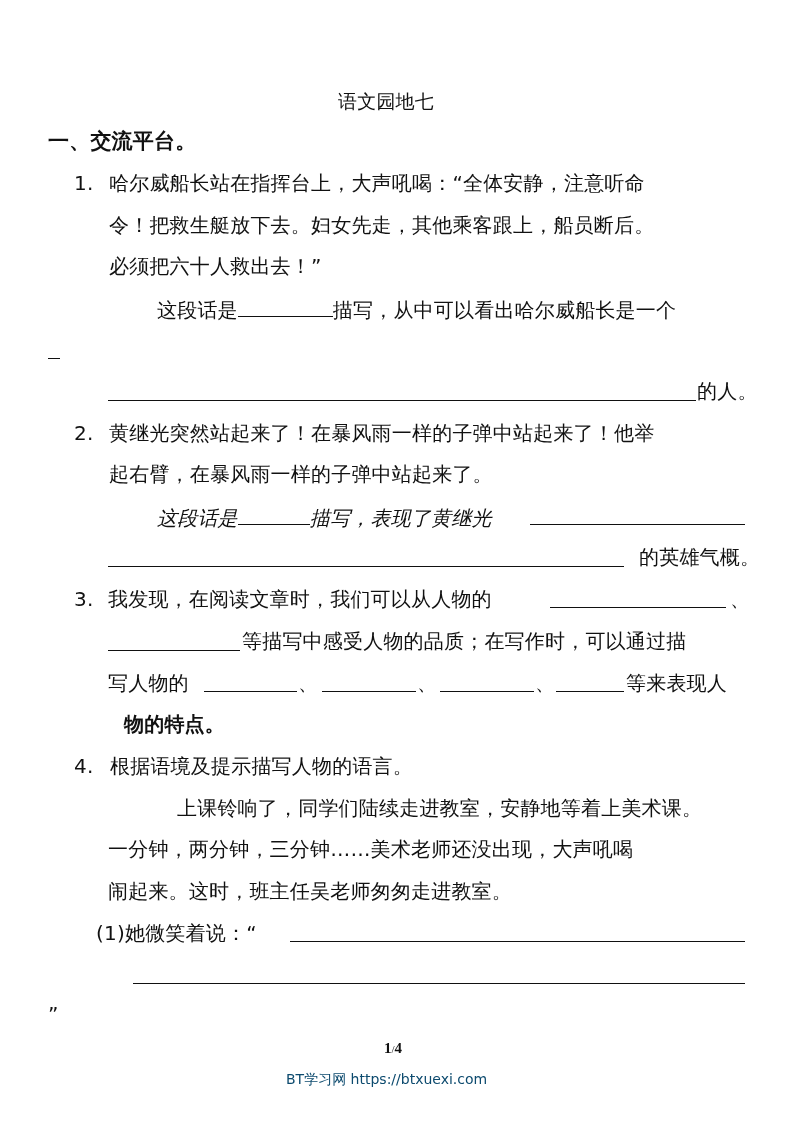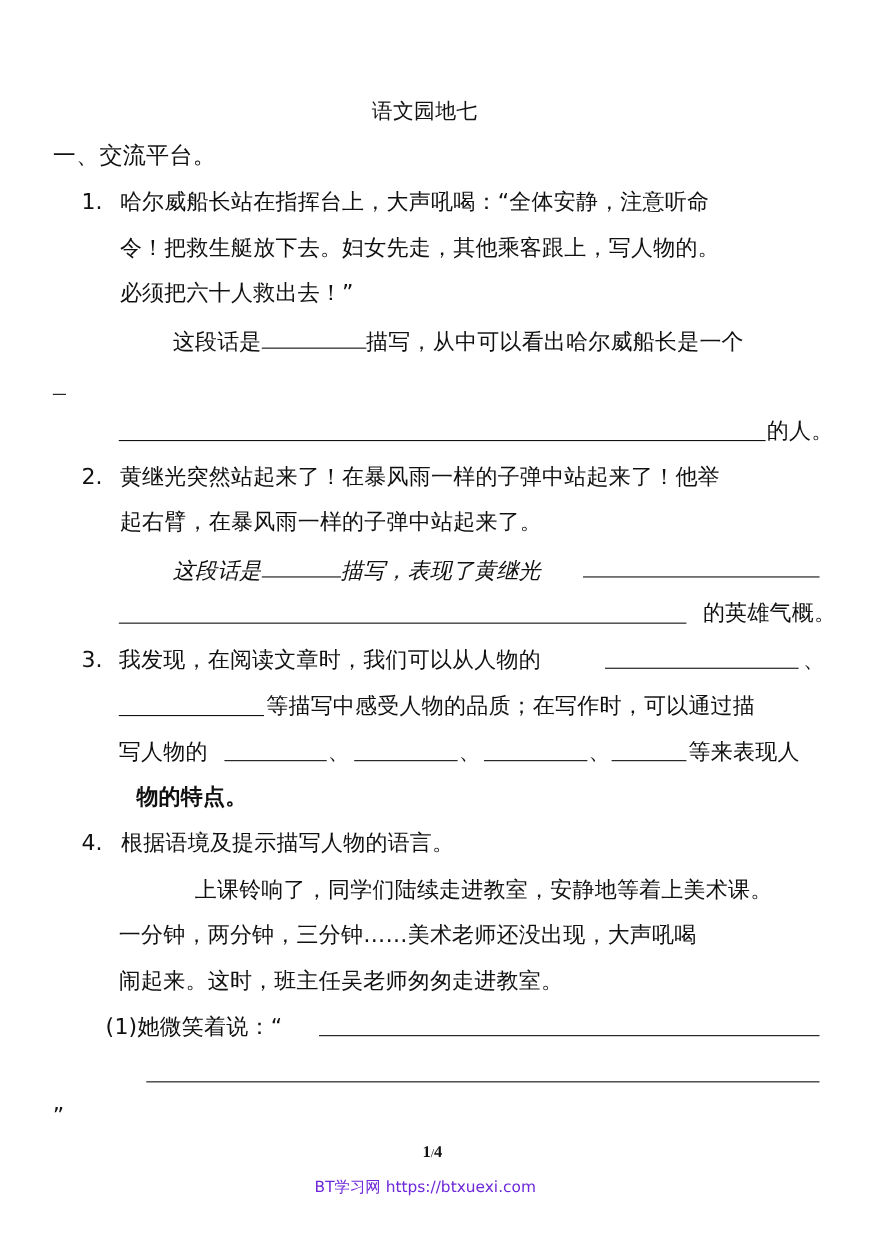--- a/index.html
+++ b/index.html
@@ -1,39 +1,39 @@
 <!DOCTYPE html>
 <html><head>
   <meta charset="utf-8">
   <style>
     html, body { margin: 0; padding: 0; background: #ffffff; }
     body { width: 793px; height: 1122px; position: relative; overflow: hidden;
            font-family: "DejaVu Sans", sans-serif; color: #111; }
     .abs { position: absolute; white-space: nowrap; text-align: center; }
     .t { font-size: 20px; line-height: 28px; letter-spacing: 0.2px; }
     .title { font-size: 19px; }
-    .section { font-size: 21px; font-weight: normal; }
+    .section { font-size: 21px; font-weight: bold; }
     .blank { display: inline-block; border-bottom: 1.6px solid #111; height: 22px; vertical-align: baseline; }
     .line { position: absolute; border-bottom: 1.6px solid #111; height: 0; }
     .pagenum { font-family: "Liberation Serif", serif; font-weight: bold; font-size: 15px; }
     .pagenum .slash { font-weight: normal; font-size: 11px; }
-    .footer { font-size: 14px; color: #6d28d9; }
+    .footer { font-size: 14px; color: #0c4a6e; }
   </style>
 </head>
 <body>
 
 <div>
 
   <div class="abs t title" style="left:338px; top:87px;">语文园地七</div>
 
   <div class="abs t section" style="left:48px; top:127px;">一、交流平台。</div>
 
   <div class="abs t" style="left:74px; top:169px;">1.</div>
   <div class="abs t" style="left:109px; top:169px;">哈尔威船长站在指挥台上，大声吼喝：“全体安静，注意听命</div>
-  <div class="abs t" style="left:109px; top:211px;">令！把救生艇放下去。妇女先走，其他乘客跟上，写人物的。</div>
+  <div class="abs t" style="left:109px; top:211px;">令！把救生艇放下去。妇女先走，其他乘客跟上，船员断后。</div>
   <div class="abs t" style="left:109px; top:252px;">必须把六十人救出去！”</div>
 
   <div class="abs t" style="left:157px; top:294px;">
     <span>这段话是</span><span class="blank" style="width:95px;"></span><span>描写，从中可以看出哈尔威船长是一个</span>
   </div>
   <div class="line" style="left:48px; top:358px; width:12px;"></div>
   <div class="line" style="left:108px; top:400px; width:588px;"></div>
   <div class="abs t" style="left:697px; top:377px;">的人。</div>
 
   <div class="abs t" style="left:74px; top:419px;">2.</div>

